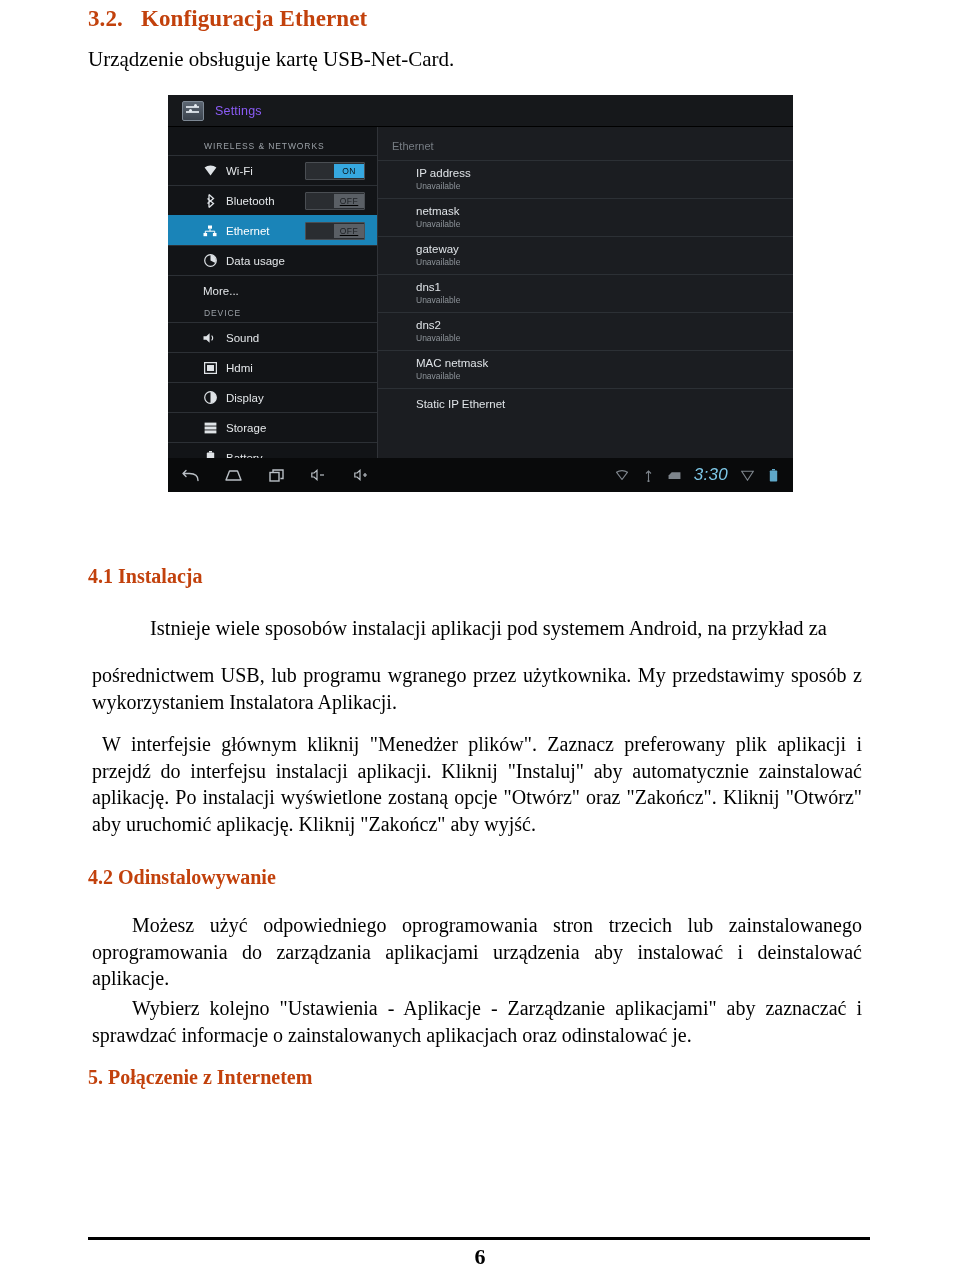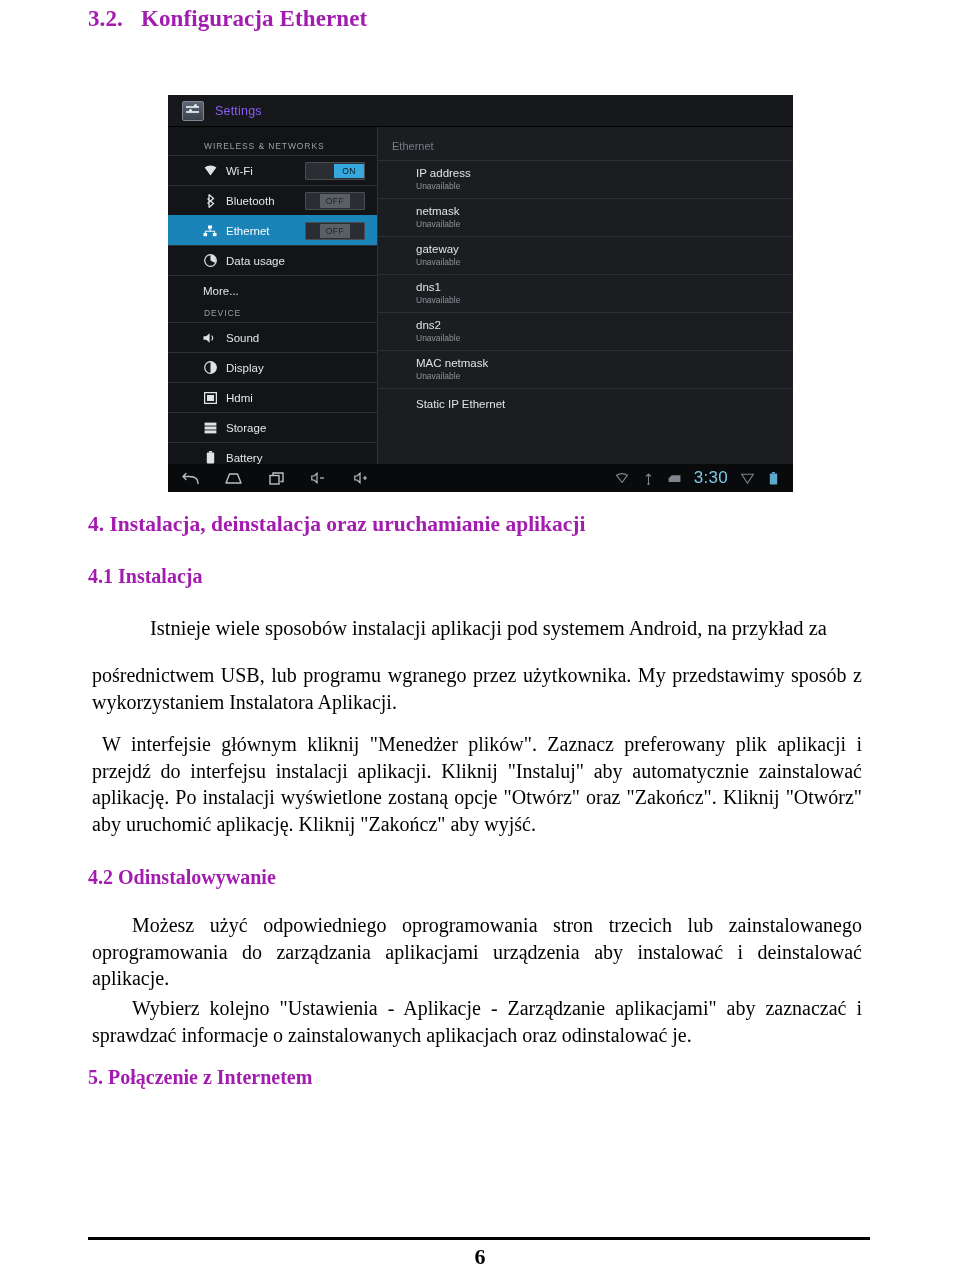--- a/index.html
+++ b/index.html
@@ -20,21 +20,21 @@
     left: 0; top: 0;
     width: 960px;
     height: 1275px;
   }
 
   
   .h-sec {
     position: absolute;
     font-family: "Liberation Serif", serif;
     font-weight: bold;
-    color: #a21caf;
+    color: #c2410c;
     white-space: nowrap;
   }
   .para {
     position: absolute;
     font-family: "Liberation Serif", serif;
     color: #000;
     line-height: 1.33;
     text-align: justify;
   }
 
@@ -199,45 +199,46 @@
   }
   .row .sw .knob {
     width: 30px; height: 14px;
     font-size: 8.5px;
     line-height: 14px;
     text-align: center;
     letter-spacing: .5px;
   }
   .sw.on  { justify-content: flex-end; }
   .sw.on  .knob { background: #36a8e0; color: #0c1418; }
-  .sw.off { justify-content: center; }
+  .sw.off { justify-content: flex-end; text-decoration: underline; }
   .sw.off .knob { background: #5a5f65; color: #1d2024; }
   .row.morerow { border-top: 1px solid #2c3035; }
 
   .pane-title {
     font-size: 11px;
     color: #777d84;
     padding: 2px 0 8px 14px;
   }
   .prow {
     padding: 6px 0 7px 38px;
     border-top: 1px solid #2c3035;
   }
   .prow .k { font-size: 11.5px; color: #dfe3e7; }
   .prow .v { font-size: 8.5px; color: #8d9399; margin-top: 2px; }
   .prow.single { padding-top: 9px; padding-bottom: 10px; }
 
   
   .navbar {
     position: absolute;
     left: 0; right: 0; bottom: 0;
-    height: 28px;
+    height: 34px;
     background: #090a0b;
     display: flex;
     align-items: center;
+    font-style: italic;
   }
   .nav-left { display: flex; align-items: center; padding-left: 14px; gap: 26px; }
   .nav-left .nb { width: 17px; height: 15px; color: #b9bfc5; display:flex; align-items:center; justify-content:center; }
   .nav-right {
     margin-left: auto;
     display: flex;
     align-items: center;
     gap: 13px;
     padding-right: 13px;
     color: #7e858c;
@@ -247,20 +248,21 @@
 </style>
 </head>
 <body>
 
 <div class="page">
 
   <div class="h-sec" id="h32">
     <span class="num">3.2.</span><span>Konfiguracja Ethernet</span>
   </div>
 
+  <div class="para" id="intro">Urządzenie obsługuje kartę USB-Net-Card.</div>
 
   <div class="shot">
     <div class="shot-inner">
 
       <div class="titlebar">
         <span class="app-icon"></span>
         <span class="title-text">Settings</span>
       </div>
 
       <div class="shot-body">
@@ -329,36 +331,36 @@
               <svg width="14" height="12" viewBox="0 0 14 12">
                   <path d="M0.5 4.3h2.8L6.6 1.2v9.6L3.3 7.7H0.5z" fill="#dfe3e7"></path>
                   <path d="M8.6 3.6c1.4 1.2 1.4 3.6 0 4.8" stroke="#dfe3e7" stroke-width="1.2" fill="none"></path>
                 </svg>
             </span>
             <span class="lbl">Sound</span>
           </div>
 
           <div class="row">
             <span class="ico">
+              <svg width="13" height="12" viewBox="0 0 13 12">
+                  <rect x="0.6" y="0.6" width="11.8" height="10.8" fill="none" stroke="#dfe3e7" stroke-width="1.3"></rect>
+                  <rect x="3" y="3" width="7" height="6" fill="#dfe3e7"></rect>
+                </svg>
+            </span>
+            <span class="lbl">Hdmi</span>
+          </div>
+
+          <div class="row">
+            <span class="ico">
               <svg width="13" height="13" viewBox="0 0 13 13">
                   <circle cx="6.5" cy="6.5" r="5.8" fill="none" stroke="#dfe3e7" stroke-width="1.2"></circle>
                   <path d="M6.5 0.7a5.8 5.8 0 0 1 0 11.6z" fill="#dfe3e7"></path>
                 </svg>
             </span>
             <span class="lbl">Display</span>
-          </div>
-
-          <div class="row">
-            <span class="ico">
-              <svg width="13" height="12" viewBox="0 0 13 12">
-                  <rect x="0.6" y="0.6" width="11.8" height="10.8" fill="none" stroke="#dfe3e7" stroke-width="1.3"></rect>
-                  <rect x="3" y="3" width="7" height="6" fill="#dfe3e7"></rect>
-                </svg>
-            </span>
-            <span class="lbl">Hdmi</span>
           </div>
 
           <div class="row">
             <span class="ico">
               <svg width="13" height="12" viewBox="0 0 13 12">
                   <rect x="0.6" y="0.6" width="11.8" height="3" fill="#dfe3e7"></rect>
                   <rect x="0.6" y="4.5" width="11.8" height="3" fill="#dfe3e7"></rect>
                   <rect x="0.6" y="8.4" width="11.8" height="3" fill="#dfe3e7"></rect>
                 </svg>
             </span>
@@ -480,21 +482,20 @@
                 <rect x="3" y="0" width="3" height="1.4" fill="#5fa8c9"></rect>
                 <rect x="0.8" y="1.4" width="7.4" height="11.2" rx="0.8" fill="#5fa8c9"></rect>
               </svg>
           </span>
         </div>
       </div>
 
     </div>
   </div>
 
-  <div class="h-sec" id="h4">4. Instalacja, deinstalacja oraz uruchamianie aplikacji</div>
   <div class="h-sec" id="h41">4.1 Instalacja</div>
 
   <div class="para" id="p41a">Istnieje wiele sposobów instalacji aplikacji pod systemem Android, na przykład za</div>
   <div class="para" id="p41b">pośrednictwem USB, lub programu wgranego przez użytkownika. My przedstawimy sposób z wykorzystaniem Instalatora Aplikacji.</div>
   <div class="para" id="p41c">W interfejsie głównym kliknij "Menedżer plików". Zaznacz preferowany plik aplikacji i przejdź do interfejsu instalacji aplikacji. Kliknij "Instaluj" aby automatycznie zainstalować aplikację. Po instalacji wyświetlone zostaną opcje "Otwórz" oraz "Zakończ". Kliknij "Otwórz" aby uruchomić aplikację. Kliknij "Zakończ" aby wyjść.</div>
 
   <div class="h-sec" id="h42">4.2 Odinstalowywanie</div>
   <div class="para" id="p42a">Możesz użyć odpowiedniego oprogramowania stron trzecich lub zainstalowanego oprogramowania do zarządzania aplikacjami urządzenia aby instalować i deinstalować aplikacje.</div>
   <div class="para" id="p42b">Wybierz kolejno "Ustawienia - Aplikacje - Zarządzanie aplikacjami" aby zaznaczać i sprawdzać informacje o zainstalowanych aplikacjach oraz odinstalować je.</div>
 

